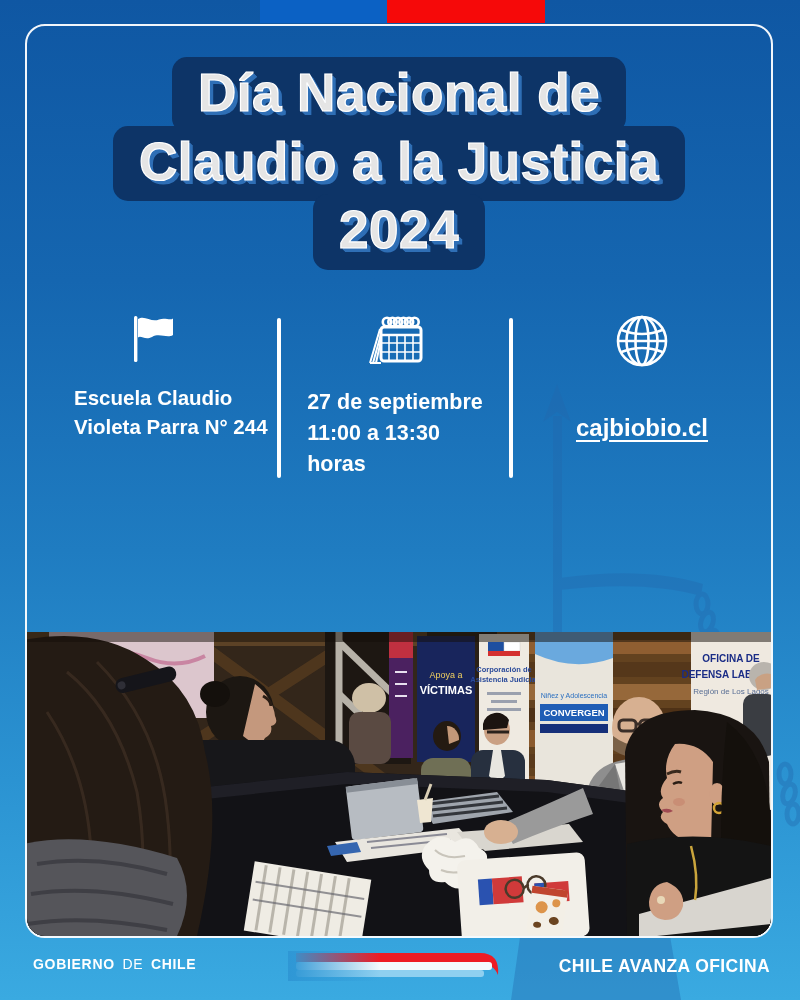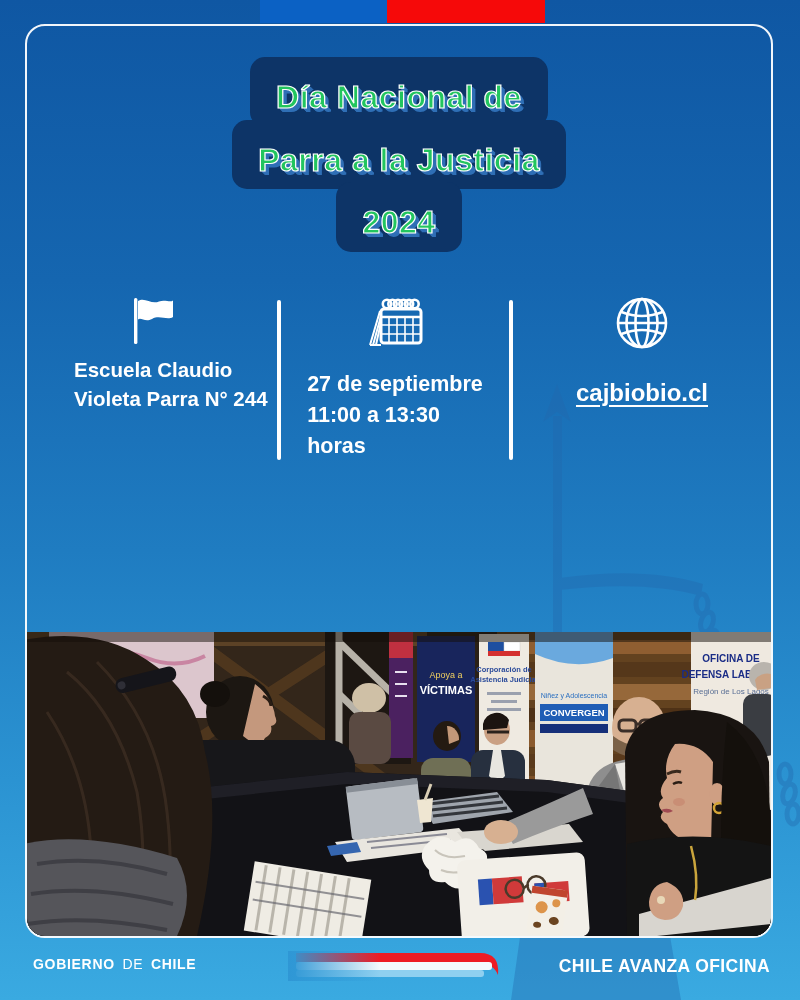--- a/index.html
+++ b/index.html
@@ -10,39 +10,39 @@
   .strip{position:absolute;top:0;height:23px;}
   .strip.blue{left:260px;width:127px;background:#0b61c4;}
   .strip.red{left:387px;width:158px;background:#f60909;}
   
   .watermark{position:absolute;left:505px;top:382px;width:295px;height:618px;opacity:.38;pointer-events:none;}
   
   .card{position:absolute;left:25px;top:24px;width:748px;height:914px;box-sizing:border-box;
     border:2px solid rgba(255,255,255,.95);border-radius:20px;overflow:hidden;}
   
   .title-wrap{margin-top:31px;display:flex;flex-direction:column;align-items:center;}
-  .title-line{display:inline-block;background:#0d3467;color:#22c55e;font-weight:bold;
-    font-size:32px;line-height:1.05;padding:24px 26px 12px;letter-spacing:.5px;border-radius:15px;
+  .title-line{display:inline-block;background:#0d3467;color:#e5e5e5;font-weight:bold;
+    font-size:53px;line-height:1.05;padding:8px 26px 12px;letter-spacing:.5px;border-radius:15px;
     text-shadow:2px 2px 0 #2f6fb6,3px 3px 0 #2f6fb6,4px 4px 0 #2f6fb6;
     -webkit-text-stroke:1.2px #ffffff;}
   .title-line+.title-line{margin-top:-7px;}
   
   .intro{margin:45px 66px 0;color:#ffffff;font-weight:bold;font-size:22.5px;line-height:1.5;
     text-align:justify;letter-spacing:.2px;}
   
   .info-row{display:flex;margin-top:44px;align-items:flex-start;}
   .divider{flex:0 0 4px;height:160px;background:#ffffff;border-radius:2px;margin-top:4px;}
   .col{display:flex;flex-direction:column;align-items:center;color:#fff;font-weight:bold;}
   .col1{flex:0 0 250px;}
   .col2{flex:0 0 228px;}
   .col3{flex:1;text-align:center;}
   .icon-slot{height:58px;display:flex;align-items:flex-start;justify-content:center;}
-  .addr{align-self:flex-start;margin-left:47px;margin-top:1px;font-size:20.5px;line-height:1.42;text-align:left;}
+  .addr{align-self:flex-start;margin-left:47px;margin-top:11px;font-size:20.5px;line-height:1.42;text-align:left;}
   .dt{margin-top:15px;font-size:21.5px;line-height:1.45;}
-  .web{margin-top:25px;font-size:24px;color:#fff;font-weight:bold;text-decoration:underline;text-underline-offset:4px;}
+  .web{margin-top:42px;font-size:24px;color:#fff;font-weight:bold;text-decoration:underline;text-underline-offset:4px;}
   
   .photo{position:absolute;left:0;right:0;bottom:0;height:304px;border-radius:0 0 17px 17px;
     overflow:hidden;background:#241b13;}
   .photo svg{display:block;width:100%;height:100%;}
   
   .gov{position:absolute;left:33px;top:956px;color:#ffffff;font-size:14px;letter-spacing:.7px;}
   .gov .b{font-weight:bold;}
   .gov .mid{font-weight:normal;margin:0 3px;}
   .slogan{position:absolute;right:30px;top:956px;color:#ffffff;font-weight:bold;font-size:17.5px;letter-spacing:.4px;}
   .swoosh{position:absolute;left:288px;top:951px;width:226px;height:30px;}
@@ -73,21 +73,21 @@
       <ellipse cx="280" cy="392" rx="6" ry="10"></ellipse>
       <ellipse cx="284" cy="412" rx="6" ry="10" transform="rotate(15 284 412)"></ellipse>
       <ellipse cx="288" cy="432" rx="6" ry="10"></ellipse>
     </g>
   </svg>
 
   <div class="card">
 
     <div class="title-wrap">
       <span class="title-line">Día Nacional de</span>
-      <span class="title-line">Parra a la Justicia</span>
+      <span class="title-line">Claudio a la Justicia</span>
       <span class="title-line">2024</span>
     </div>
 
 
     <div class="info-row">
 
       <div class="col col1">
         <div class="icon-slot">
           <svg width="46" height="50" viewBox="0 0 46 50">
             <rect x="5" y="2" width="3.4" height="46" rx="1.5" fill="#fff"></rect>

